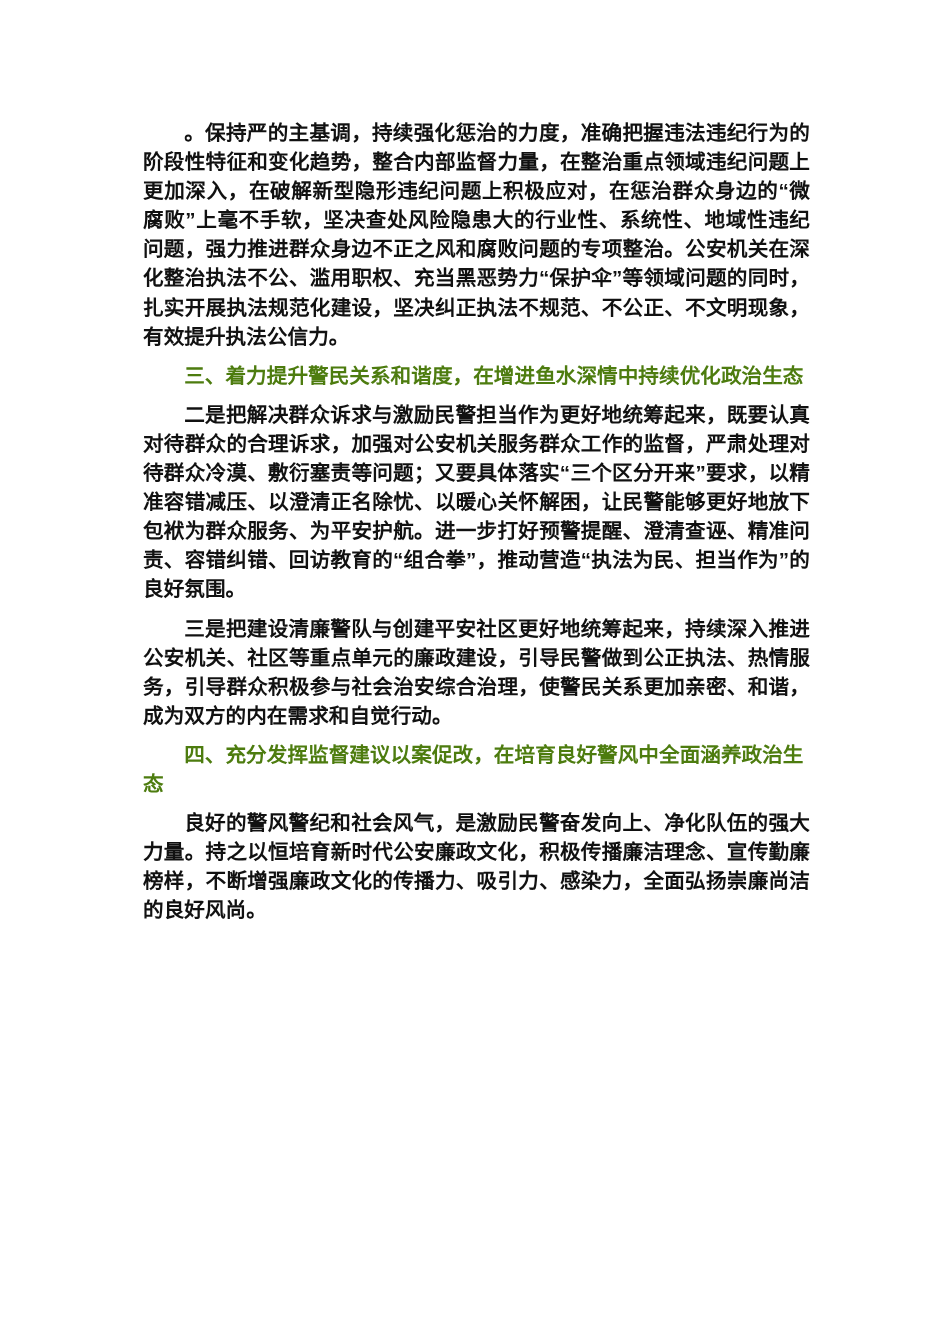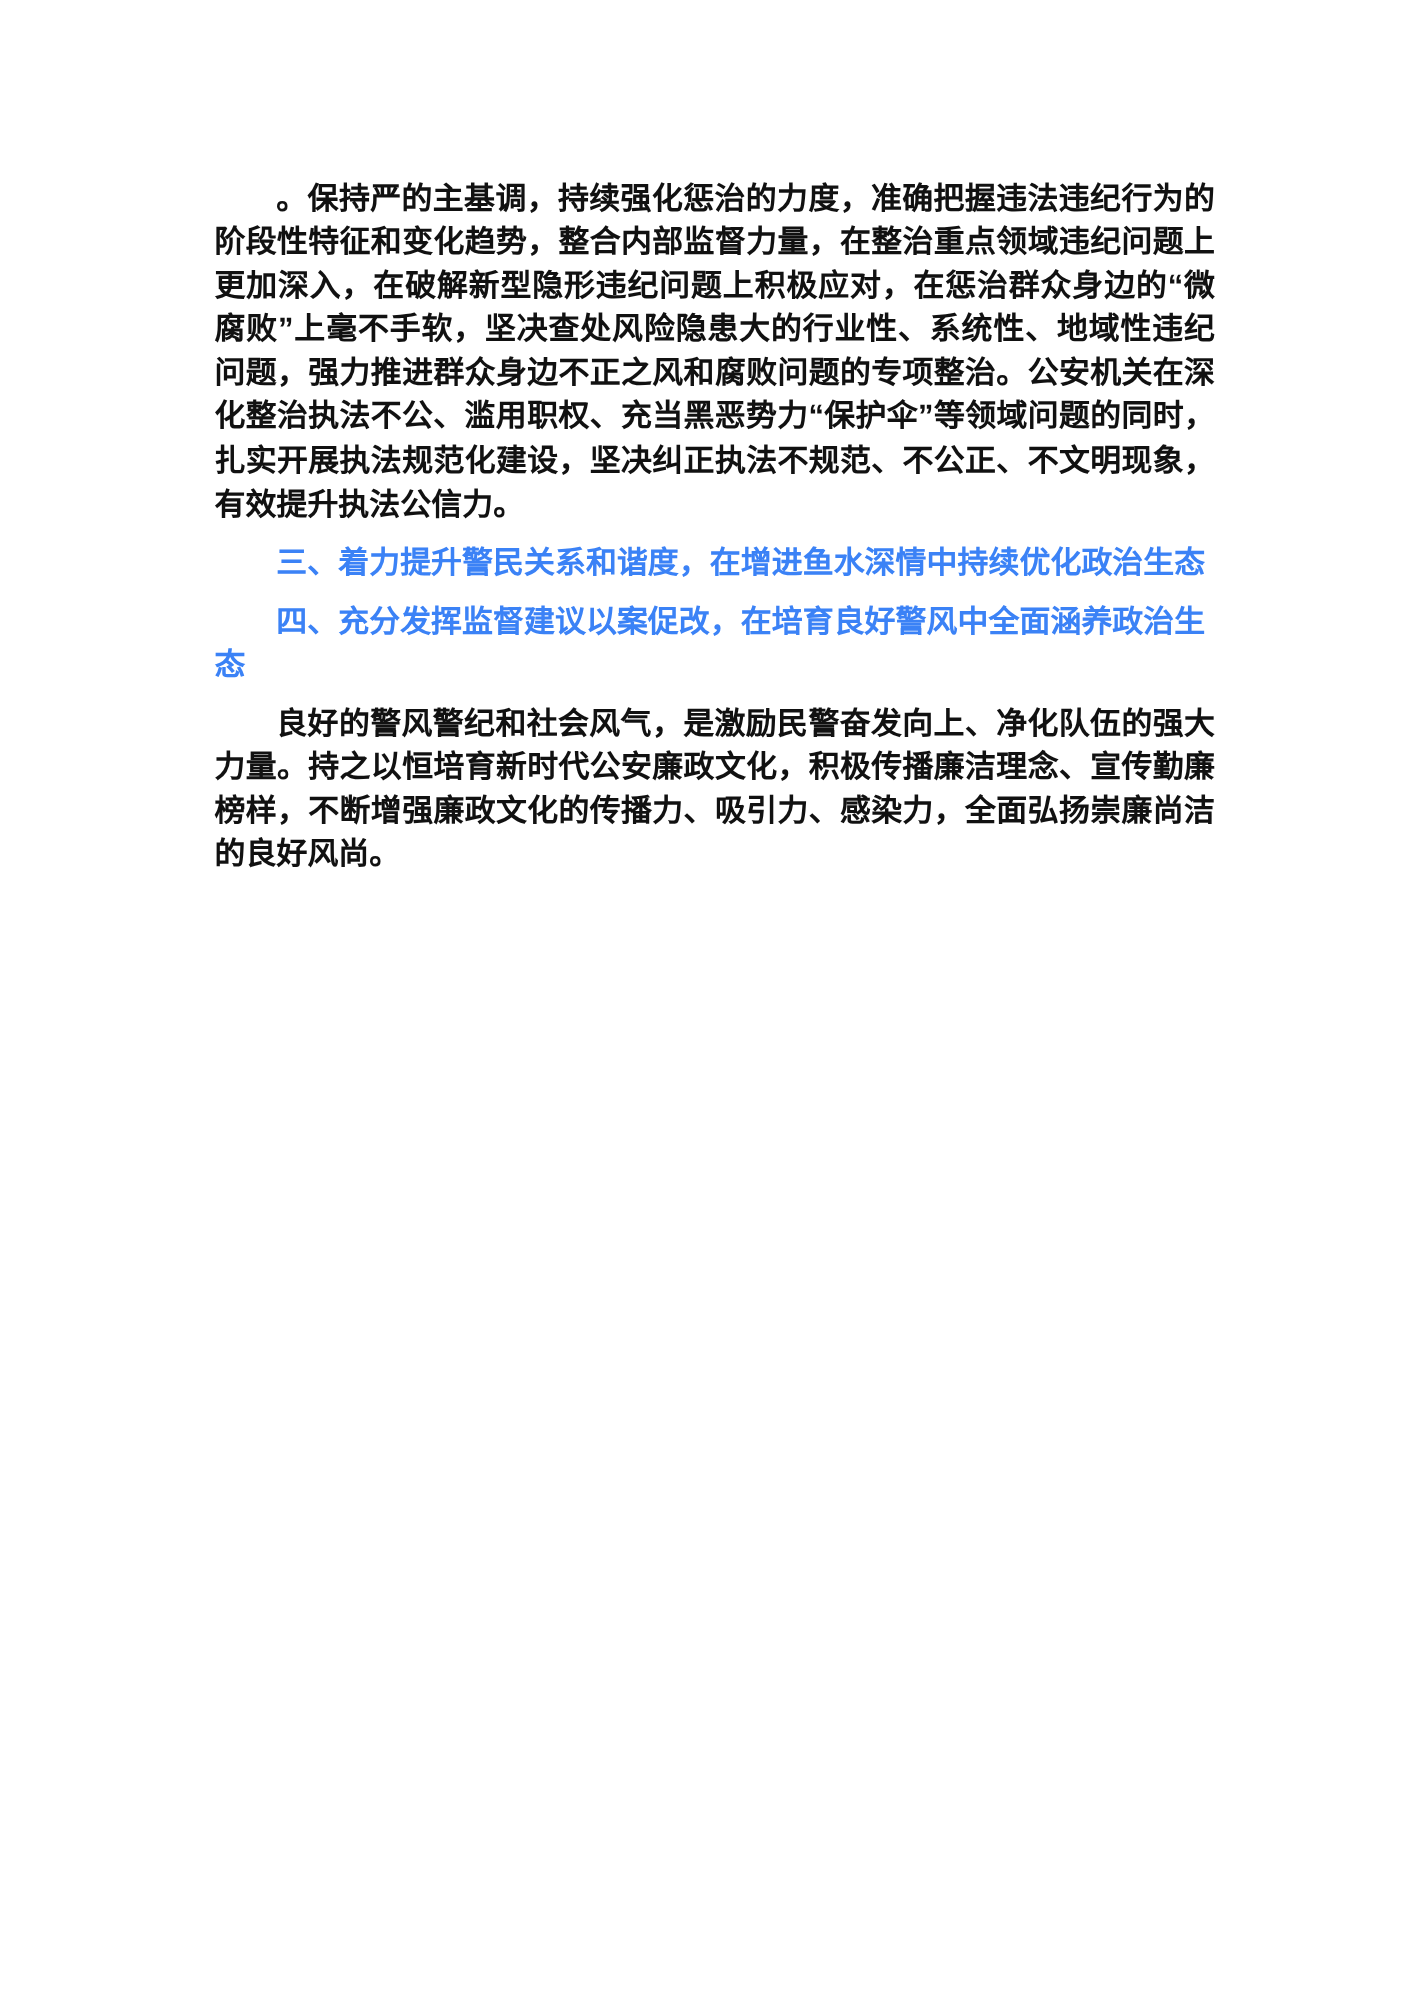--- a/index.html
+++ b/index.html
@@ -41,41 +41,43 @@
   }
   .para:last-child {
     margin-bottom: 0;
   }
   .heading {
     margin: 0 0 10px 0;
     font-size: 20.6px;
     line-height: 29.1px;
     text-indent: 2em;
     font-weight: 600;
-    color: #3b82f6;
+    color: #4d7c0f;
     text-align: left;
     letter-spacing: 0.05px;
   }
   .para-lead {
     
   }
 </style>
 </head>
 <body>
 
 <div class="page">
   <div class="doc-body">
 
     <p class="para para-lead">。保持严的主基调，持续强化惩治的力度，准确把握违法违纪行为的阶段性特征和变化趋势，整合内部监督力量，在整治重点领域违纪问题上更加深入，在破解新型隐形违纪问题上积极应对，在惩治群众身边的“微腐败”上毫不手软，坚决查处风险隐患大的行业性、系统性、地域性违纪问题，强力推进群众身边不正之风和腐败问题的专项整治。公安机关在深化整治执法不公、滥用职权、充当黑恶势力“保护伞”等领域问题的同时，扎实开展执法规范化建设，坚决纠正执法不规范、不公正、不文明现象，有效提升执法公信力。</p>
 
 
     <p class="heading">三、着力提升警民关系和谐度，在增进鱼水深情中持续优化政治生态</p>
 
 
 
+    <p class="para">二是把解决群众诉求与激励民警担当作为更好地统筹起来，既要认真对待群众的合理诉求，加强对公安机关服务群众工作的监督，严肃处理对待群众冷漠、敷衍塞责等问题；又要具体落实“三个区分开来”要求，以精准容错减压、以澄清正名除忧、以暖心关怀解困，让民警能够更好地放下包袱为群众服务、为平安护航。进一步打好预警提醒、澄清查诬、精准问责、容错纠错、回访教育的“组合拳”，推动营造“执法为民、担当作为”的良好氛围。</p>
 
+    <p class="para">三是把建设清廉警队与创建平安社区更好地统筹起来，持续深入推进公安机关、社区等重点单元的廉政建设，引导民警做到公正执法、热情服务，引导群众积极参与社会治安综合治理，使警民关系更加亲密、和谐，成为双方的内在需求和自觉行动。</p>
 
     <p class="heading">四、充分发挥监督建议以案促改，在培育良好警风中全面涵养政治生态</p>
 
     <p class="para">良好的警风警纪和社会风气，是激励民警奋发向上、净化队伍的强大力量。持之以恒培育新时代公安廉政文化，积极传播廉洁理念、宣传勤廉榜样，不断增强廉政文化的传播力、吸引力、感染力，全面弘扬崇廉尚洁的良好风尚。</p>
 
   </div>
 </div>
 
 </body></html>

